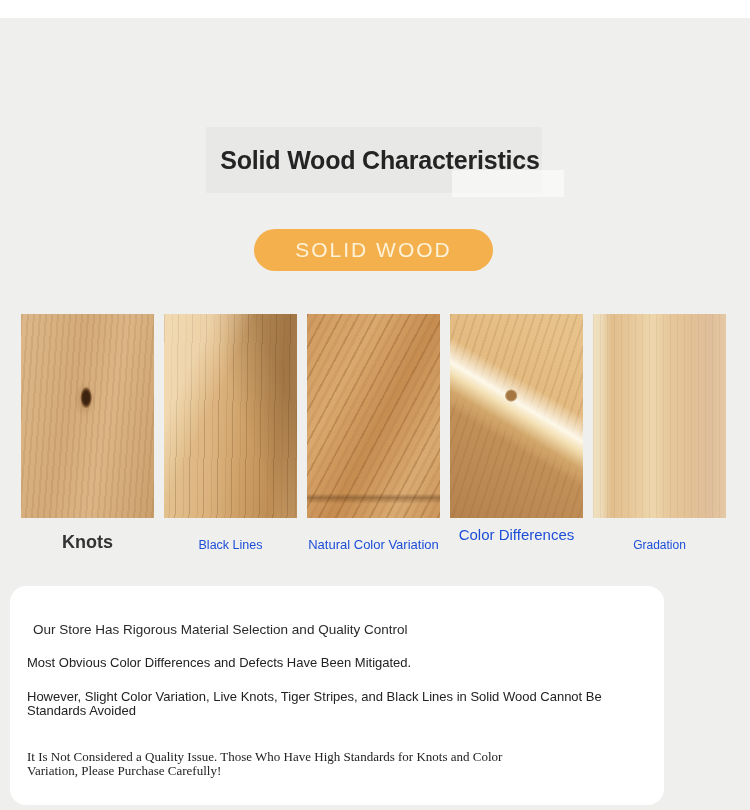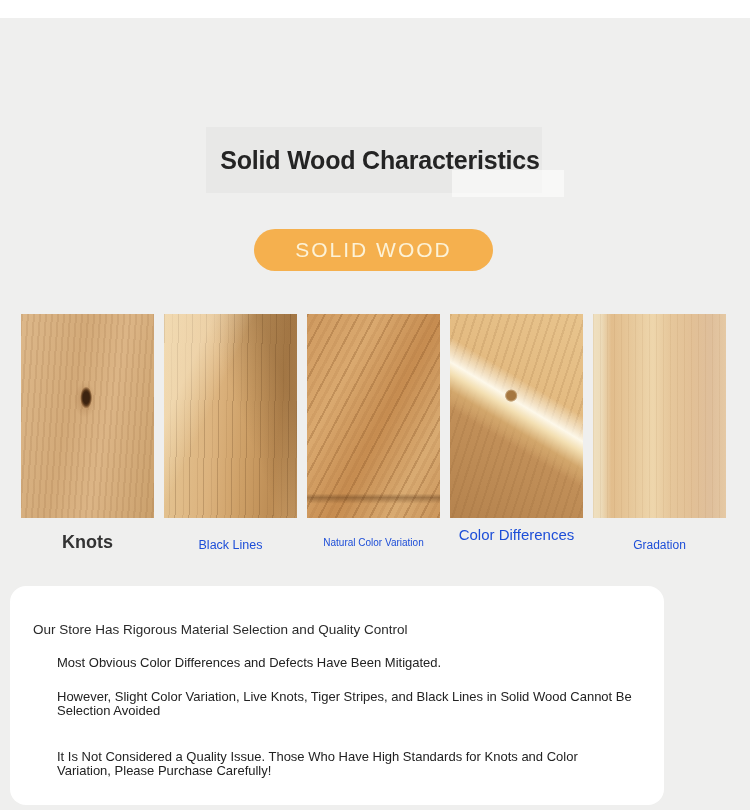--- a/index.html
+++ b/index.html
@@ -58,35 +58,35 @@
   }
   .wood-gradation{
     background:
       repeating-linear-gradient(90deg, rgba(160,115,65,.10) 0 1px, rgba(160,115,65,0) 1px 7px),
       linear-gradient(90deg, #efe0c0 0%, #eddcba 6%, #e2bd8c 14%, #e7c99c 30%, #eed6ac 45%, #e6c79b 58%, #e2c096 75%, #dfbf9b 88%, #e5c9a4 100%);
   }
 
   .caption{color:#1d4ed8;text-align:center;white-space:nowrap;}
   .figure:nth-child(1) .caption{margin-top:14px;font-size:18px;font-weight:600;color:#333;}
   .figure:nth-child(2) .caption{margin-top:20px;font-size:12.5px;}
-  .figure:nth-child(3) .caption{margin-top:19px;font-size:10px;}
+  .figure:nth-child(3) .caption{margin-top:19px;font-size:13px;}
   .figure:nth-child(4) .caption{margin-top:8px;font-size:15px;}
   .figure:nth-child(5) .caption{margin-top:20px;font-size:12px;}
 
   .card{
     position:absolute;left:10px;top:586px;width:654px;height:219px;
     background:#ffffff;border-radius:16px;color:#222222;
   }
   .card p{margin:0;position:absolute;font-size:13px;}
   .card .intro{left:23px;top:36px;font-size:13.5px;color:#2a2a2a;}
   .card .pt0{left:17px;top:69px;}
   .card .pt1{left:17px;top:104px;line-height:14px;}
   .card .pt2{left:17px;top:135px;line-height:11.5px;}
-  .card .pt3{left:17px;top:164px;line-height:14px;}
-  .card .line{display:block;margin-left:30px;}
+  .card .pt3{left:17px;top:164px;line-height:14px;font-family:Liberation Serif, serif;}
+  .card .line{display:block;}
 </style>
 </head>
 <body>
 
 <div id="app">
   <div class="top-band"></div>
 
   <div class="title-bg"></div>
   <div class="title-bg-light"></div>
 
@@ -117,20 +117,20 @@
     </div>
   </div>
 
   <div class="card">
     <p class="intro">Our Store Has Rigorous Material Selection and Quality Control</p>
     <p class="pt0">
       <span class="line">Most Obvious Color Differences and Defects Have Been Mitigated.</span>
     </p>
     <p class="pt1">
       <span class="line">However, Slight Color Variation, Live Knots, Tiger Stripes, and Black Lines in Solid Wood Cannot Be</span>
-      <span class="line">Selection Avoided</span>
+      <span class="line">Standards Avoided</span>
     </p>
     <p class="pt3">
       <span class="line">It Is Not Considered a Quality Issue. Those Who Have High Standards for Knots and Color</span>
       <span class="line">Variation, Please Purchase Carefully!</span>
     </p>
   </div>
 </div>
 
 </body></html>

